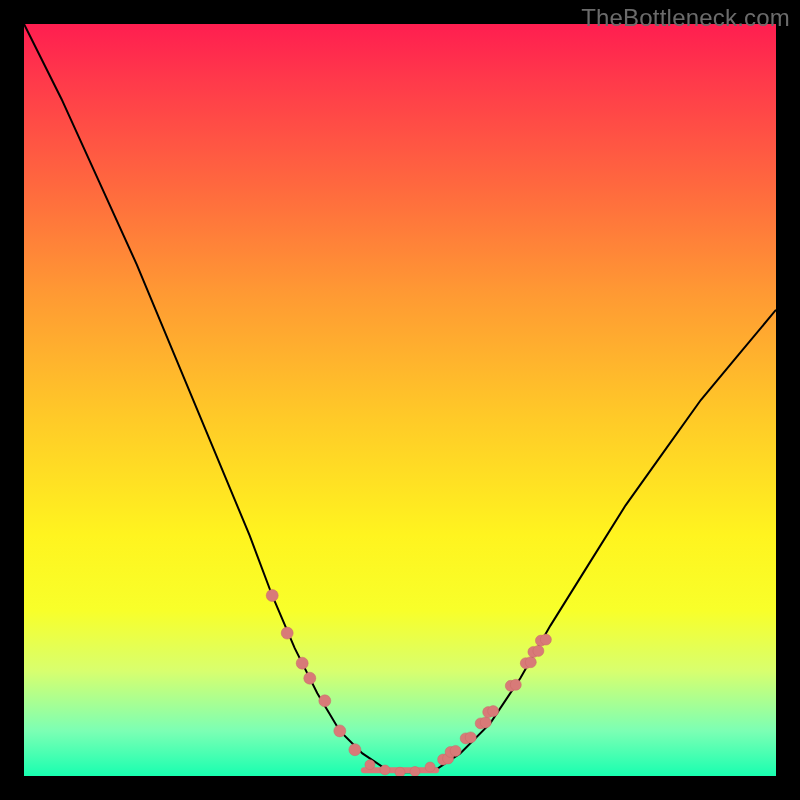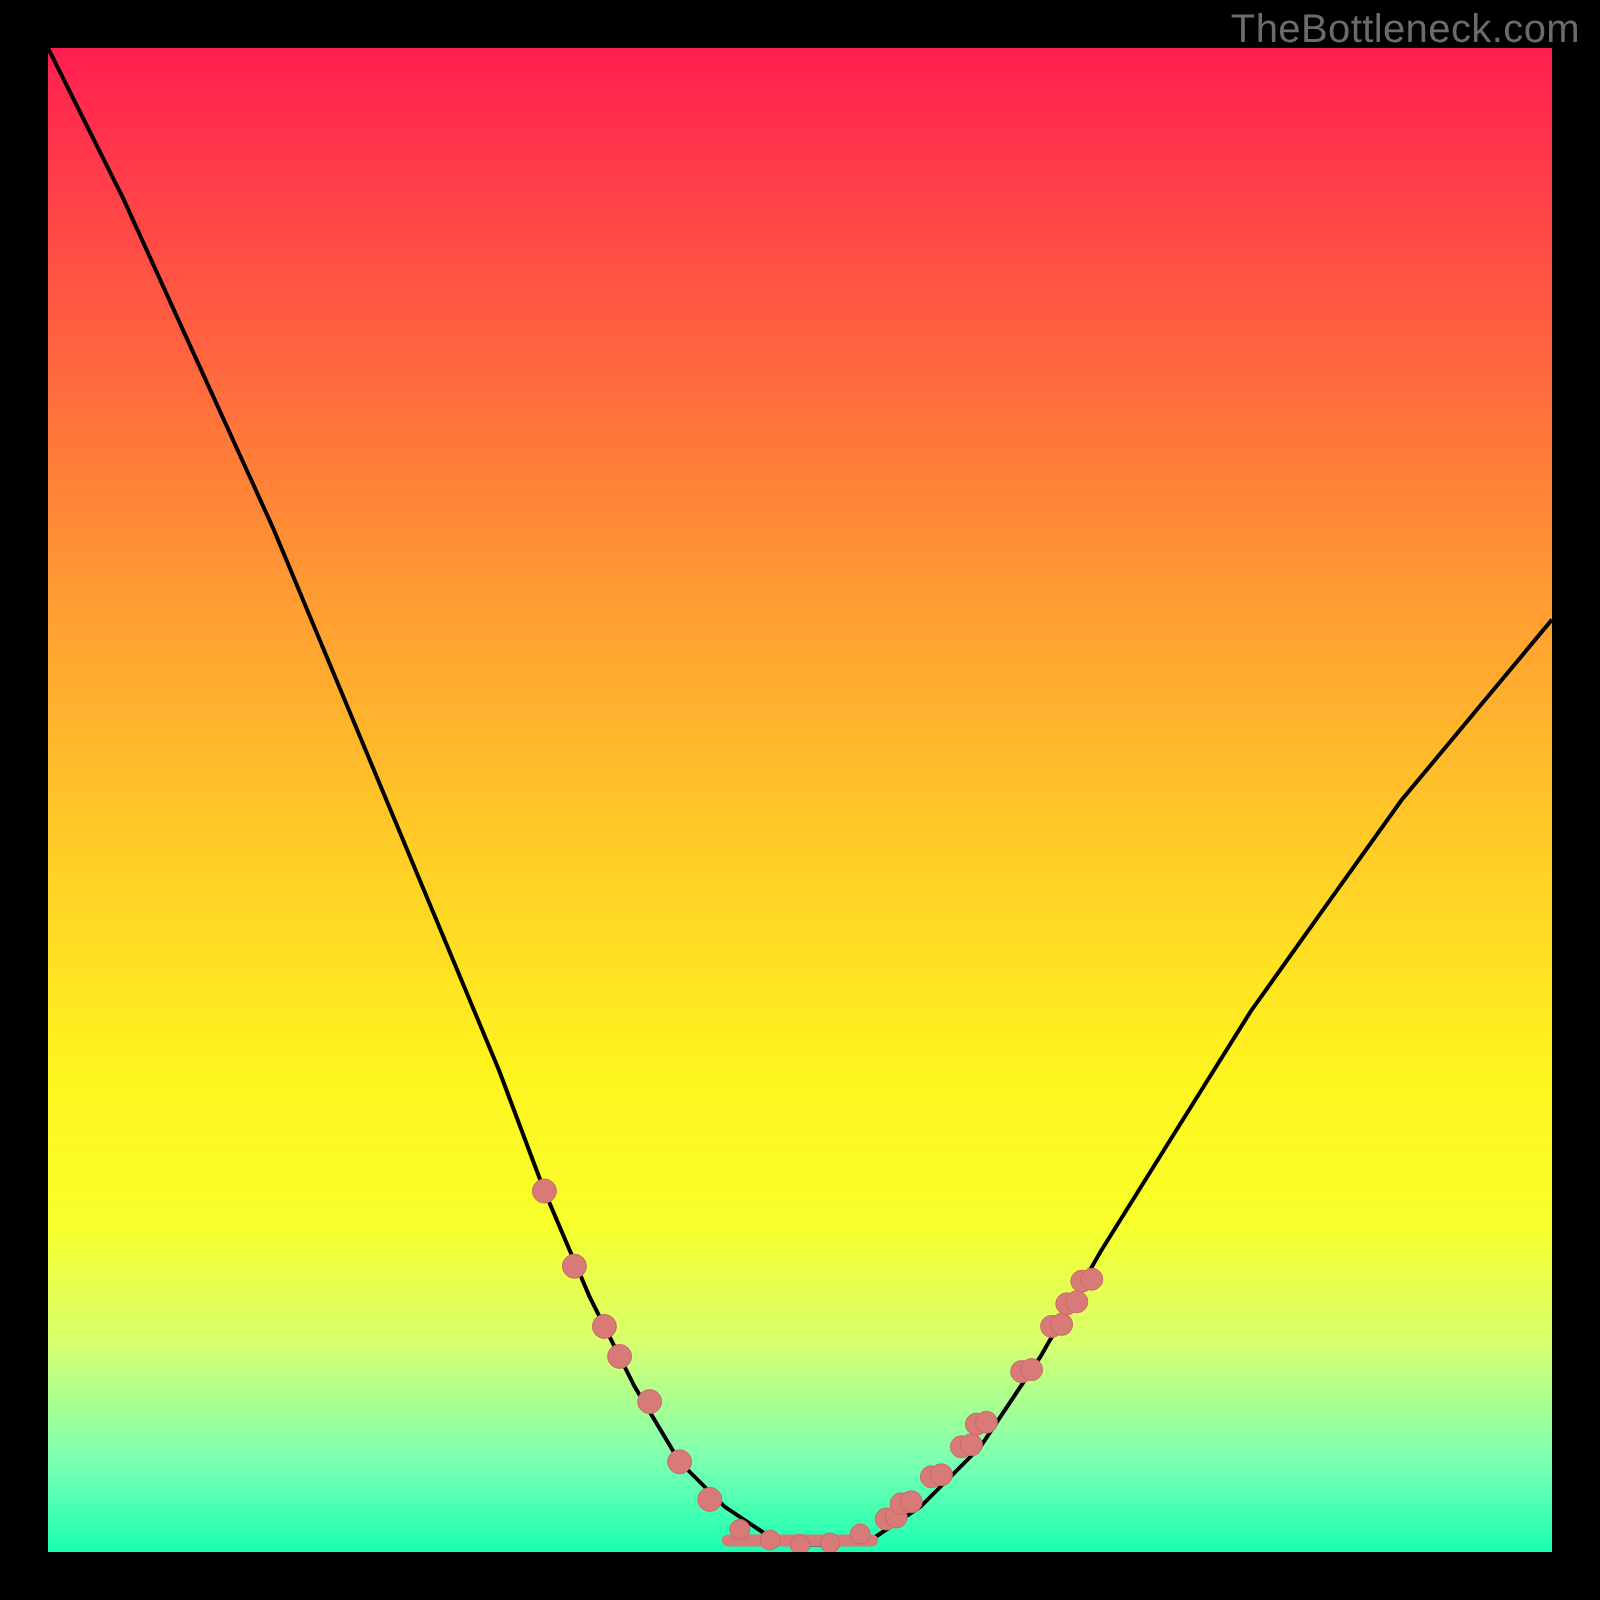--- a/index.html
+++ b/index.html
@@ -27,21 +27,21 @@
       #f8ff2a 78%,
       #d8ff6e 86%,
       #7cffb4 94%,
       #18ffb0 100%);
   }
   .watermark {
     position: absolute;
     top: 4px;
     right: 10px;
     color: #6b6b6b;
-    font-size: 20px;
+    font-size: 24px;
     font-weight: 500;
     letter-spacing: 0.2px;
     user-select: none;
   }
   svg.curve {
     position: absolute;
     left: 0; top: 0;
     width: 752px;
     height: 752px;
     pointer-events: none;

